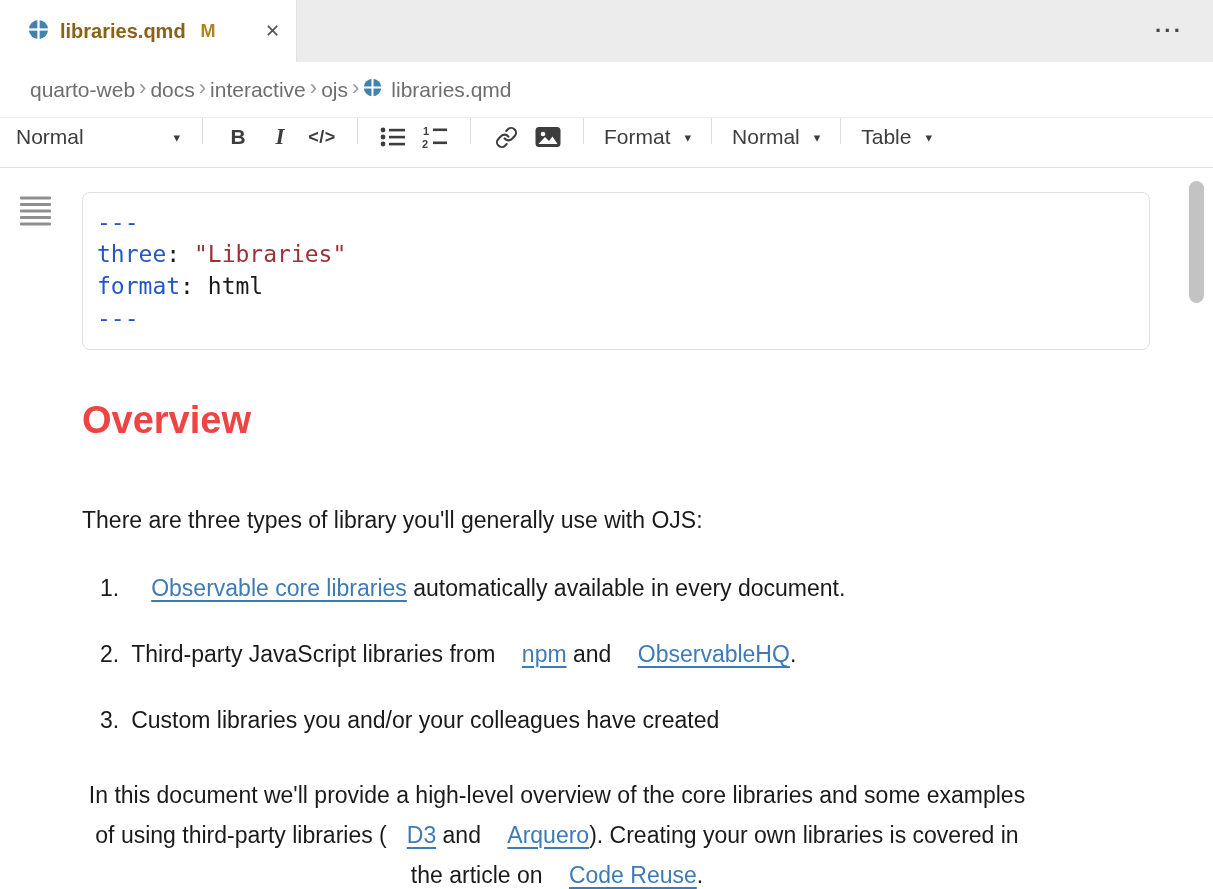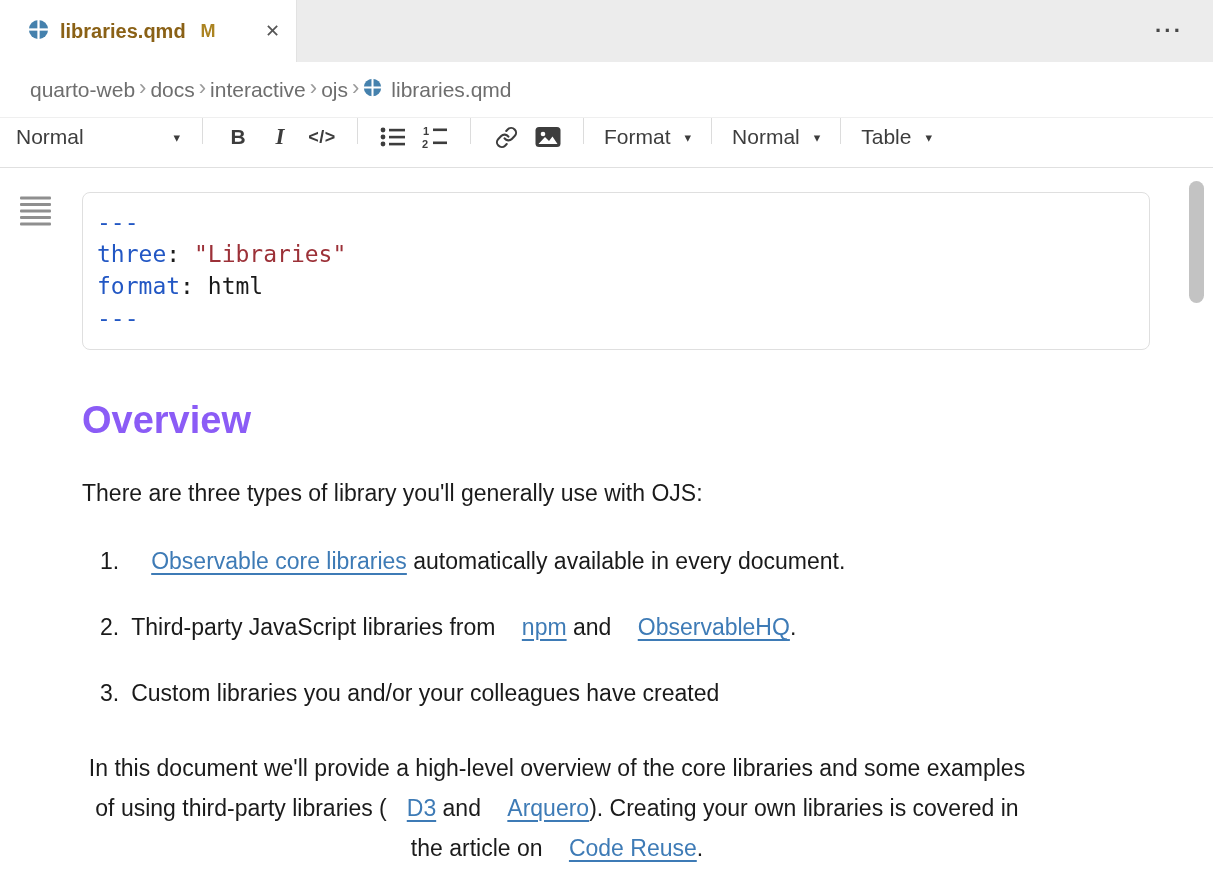--- a/index.html
+++ b/index.html
@@ -61,23 +61,23 @@
     font-family: "DejaVu Sans Mono", monospace;
     font-size: 23px; line-height: 32px; cursor: text;
   }
   .y-fence, .y-key { color: #2257c4; }
   .y-colon { color: #1b1b1b; }
   .y-str { color: #9c3138; }
   .y-plain { color: #1a1a1a; }
 
   h1.doc-h1 {
     margin-top: 48px; font-size: 38px; line-height: 44px; font-weight: 700;
-    color: #8b5cf6; cursor: text;
-  }
-  .para { font-size: 23px; line-height: 30px; margin-top: 36px; color: #1b1b1b; cursor: text; }
+    color: #ef4444; cursor: text;
+  }
+  .para { font-size: 23px; line-height: 30px; margin-top: 63px; color: #1b1b1b; cursor: text; }
   .outro { line-height: 40px; width: 950px; margin-top: 40px; text-align: center; }
 
   .doc-list { margin-top: 38px; }
   .li { display: flex; margin-bottom: 36px; padding-left: 18px; font-size: 23px; line-height: 30px; cursor: text; }
   .li-marker { margin-right: 12px; flex: none; }
   .li-text { max-width: 960px; }
 
   a.link { color: #3e7bb6; text-decoration: underline; text-decoration-thickness: 1.5px; text-underline-offset: 4px; cursor: pointer; margin-left: 20px; }
 
   .scroll-thumb {

